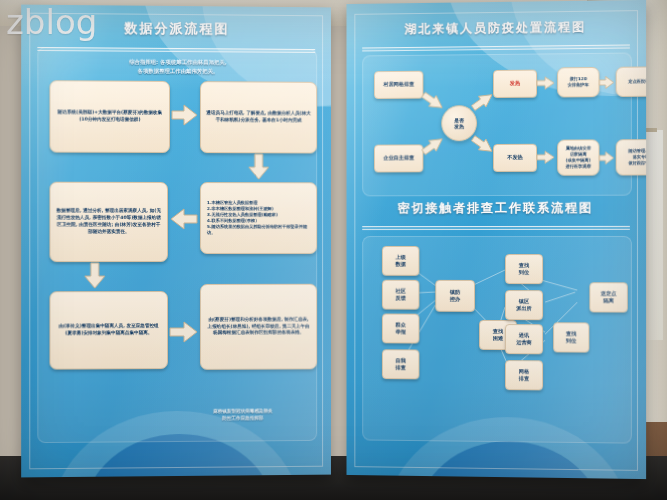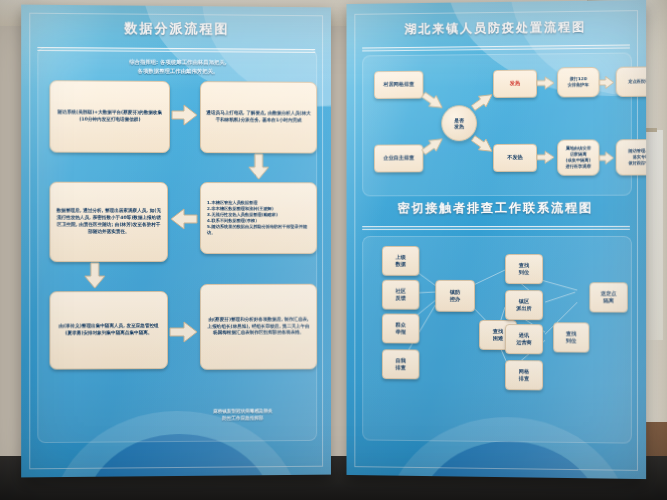--- a/index.html
+++ b/index.html
@@ -394,15 +394,16 @@
       <div class="fbox node" style="left:244px;top:280px;width:38px;height:30px;">
         <span class="txt" style="white-space:pre-line;">送定点
 隔离</span>
       </div>
 
       <div class="sheen"></div>
       <div class="vgloss"></div>
     </div>
   </div>
 
+  <div class="watermark">zblog</div>
 
   <div class="vignette"></div>
 </div>
 
 </body></html>

